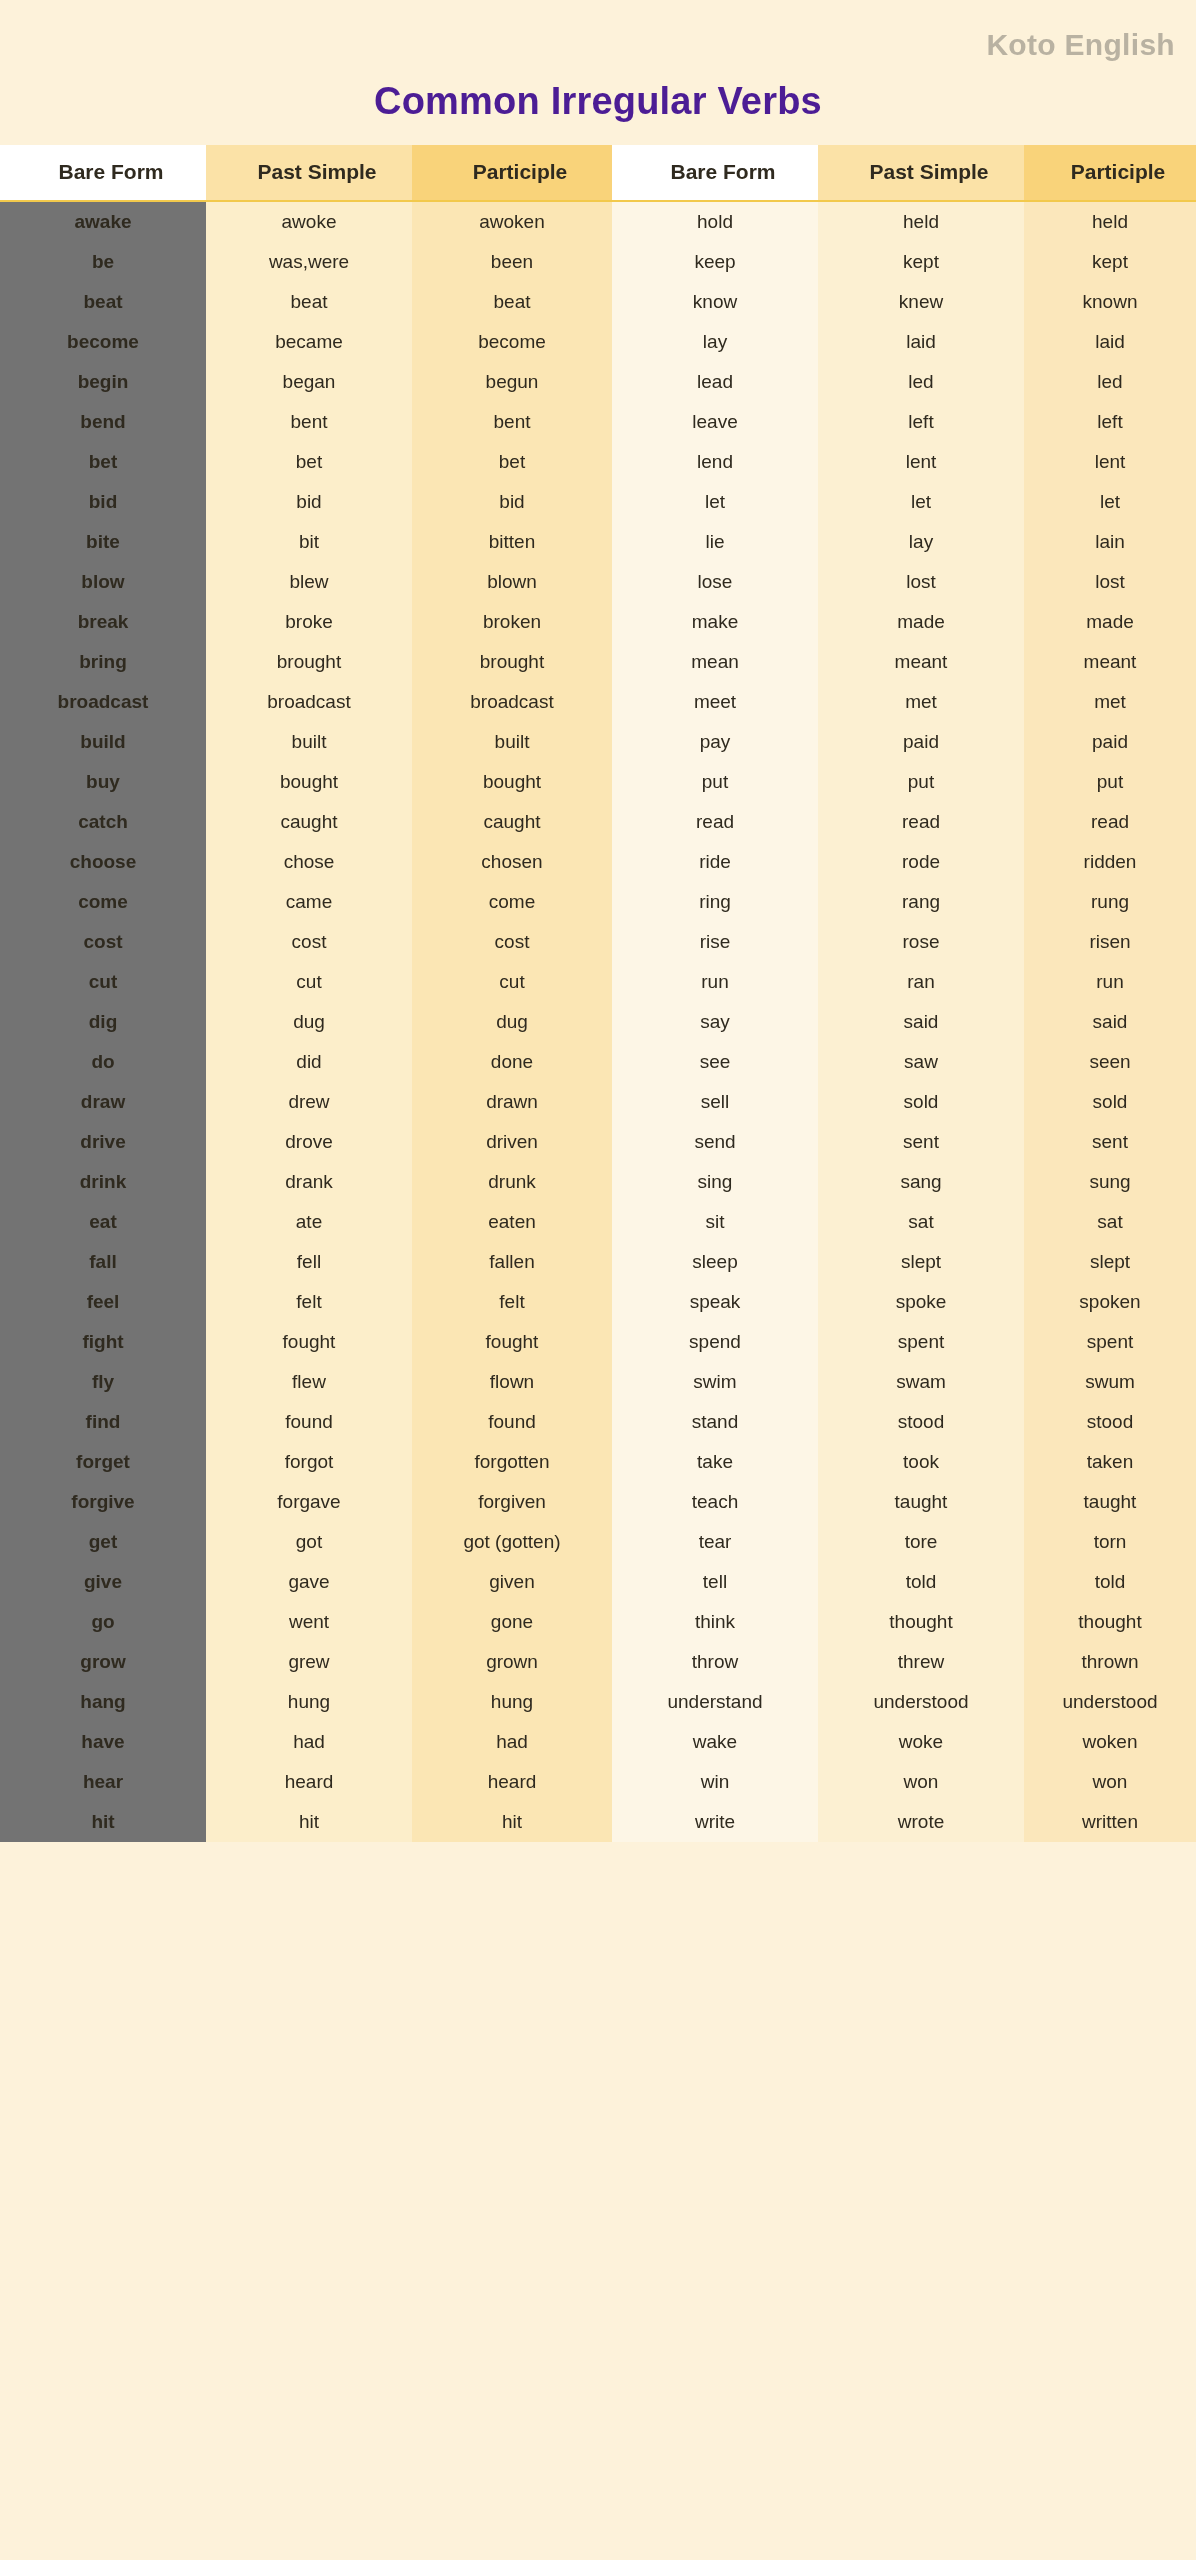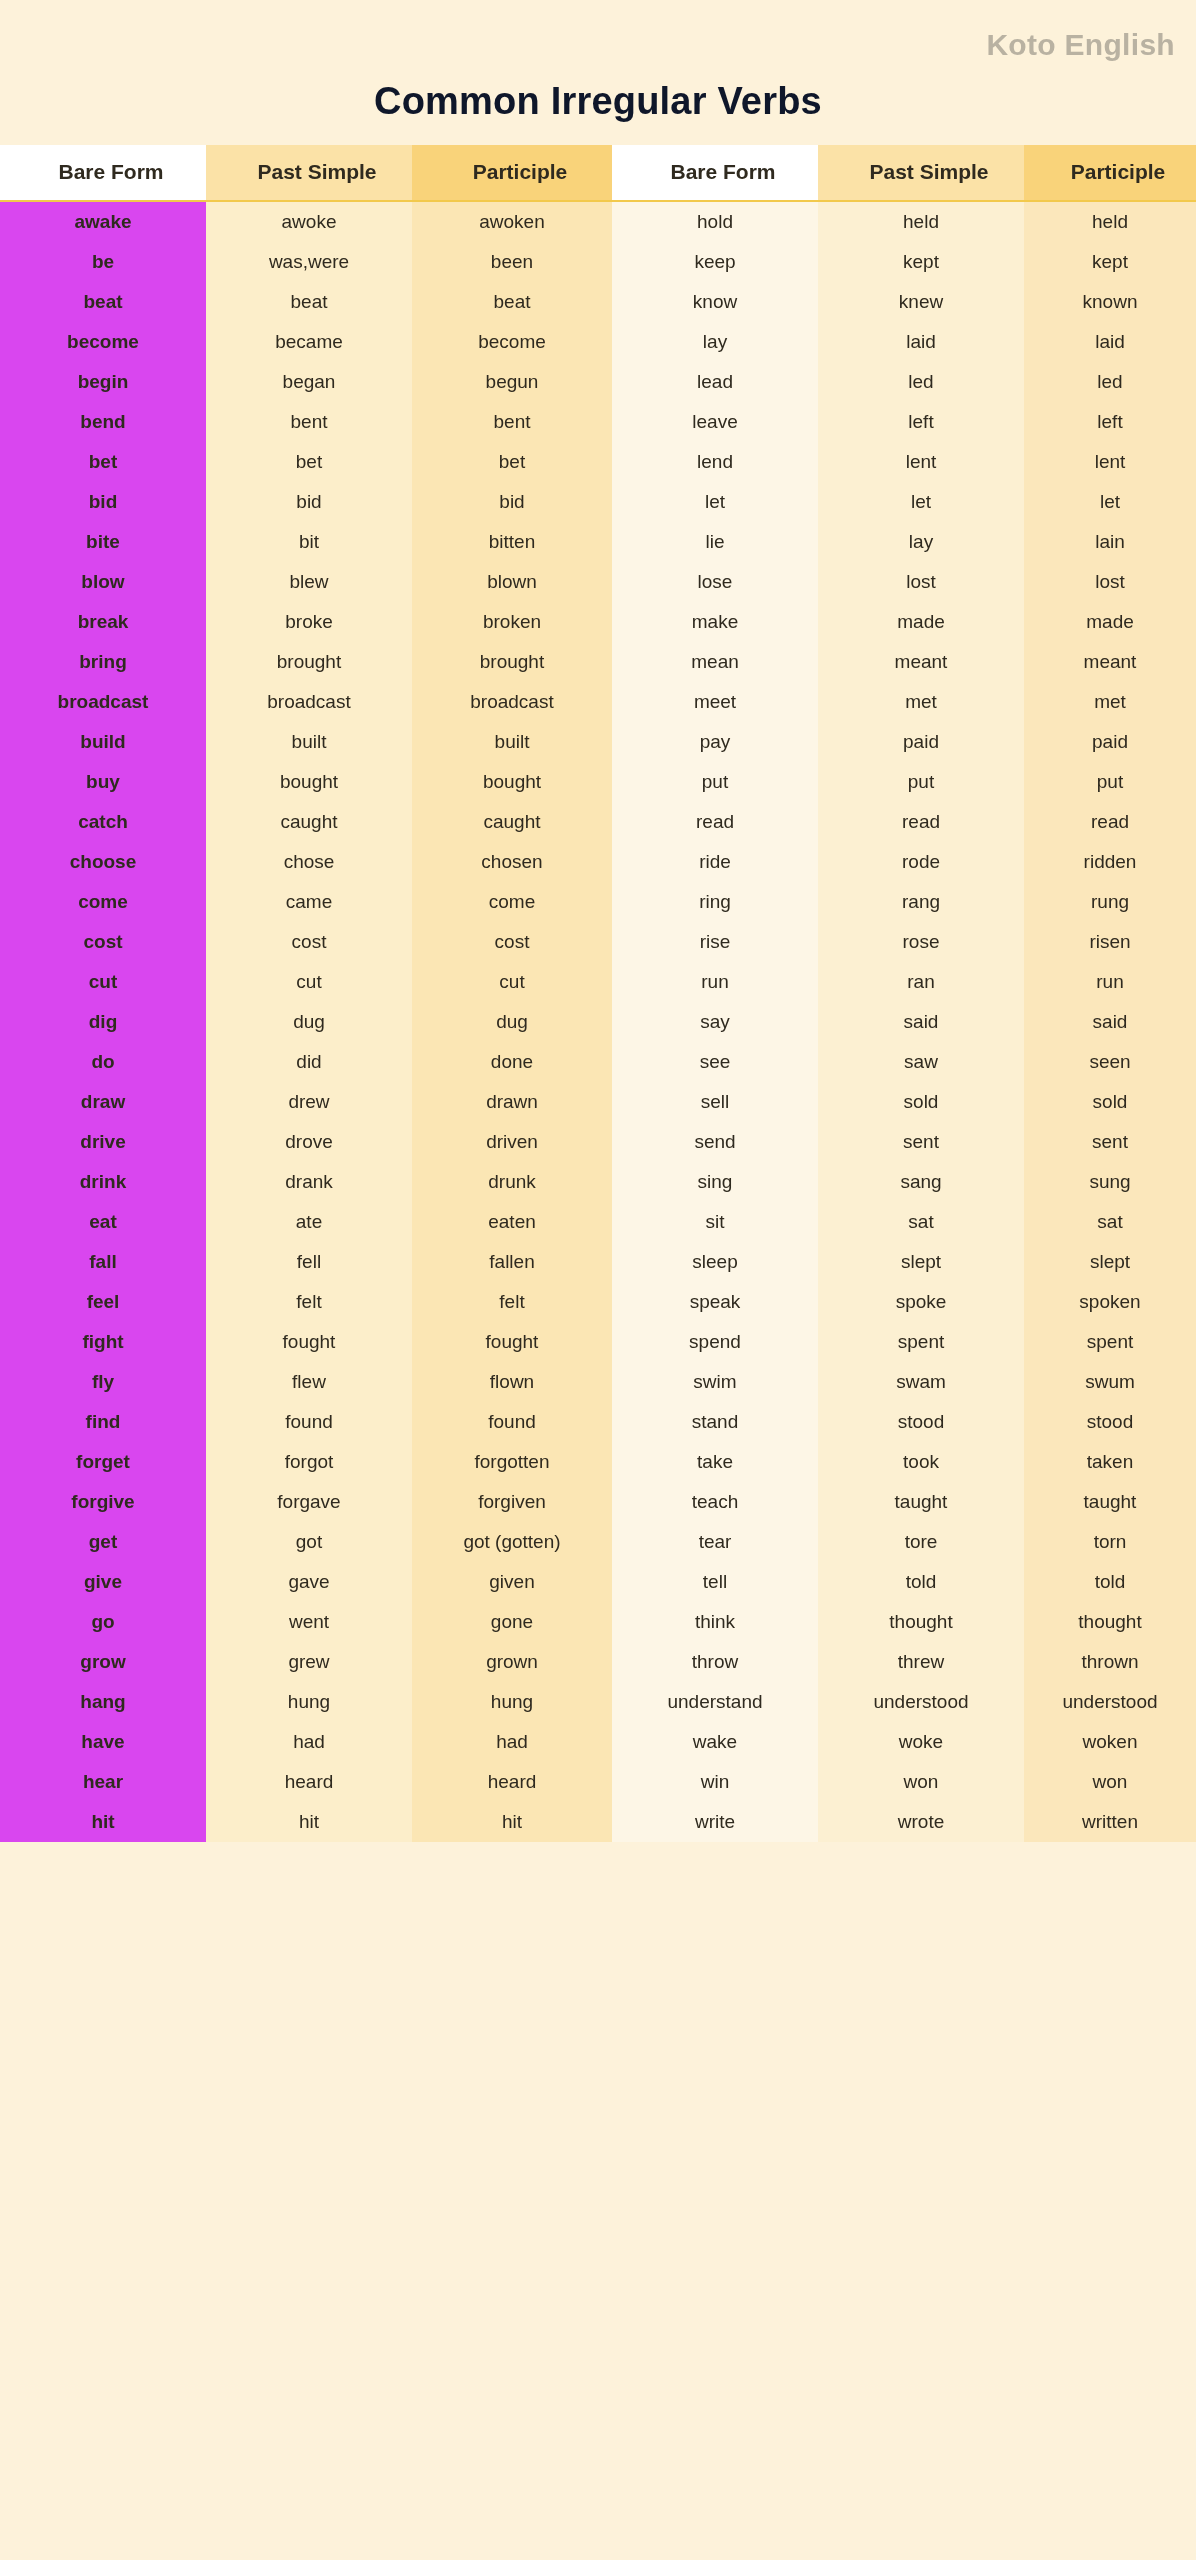--- a/index.html
+++ b/index.html
@@ -22,21 +22,21 @@
     right: 21px;
     font-size: 30px;
     font-weight: bold;
     color: #b9b2a2;
     letter-spacing: 0.3px;
   }
   .title {
     text-align: center;
     font-size: 38px;
     font-weight: bold;
-    color: #0f172a;
+    color: #4c1d95;
     padding-top: 80px;
     padding-bottom: 22px;
     letter-spacing: 0.2px;
   }
   table.verbs {
     border-collapse: collapse;
     width: 1196px;
     table-layout: fixed;
   }
   table.verbs th {
@@ -51,21 +51,21 @@
   table.verbs th.col-past { background: #fbe2a7; }
   table.verbs th.col-part { background: #f9d37a; }
 
   table.verbs td {
     font-size: 19px;
     color: #2f2a1f;
     text-align: center;
     padding: 9px 4px;
     height: 37px;
   }
-  td.col-bare { background: #d946ef; font-weight: bold; }
+  td.col-bare { background: #737373; font-weight: bold; }
   td.col-past { background: #fceeca; }
   td.col-part { background: #fbe6b4; margin-left: 40px; }
 
   
   td.r-bare { background: #fdf6e6; font-weight: normal; }
   td.r-past { background: #fcf0d2; }
   td.r-part { background: #fbe7bb; }
 
   col.c1 { width: 206px; }
   col.c2 { width: 206px; }

